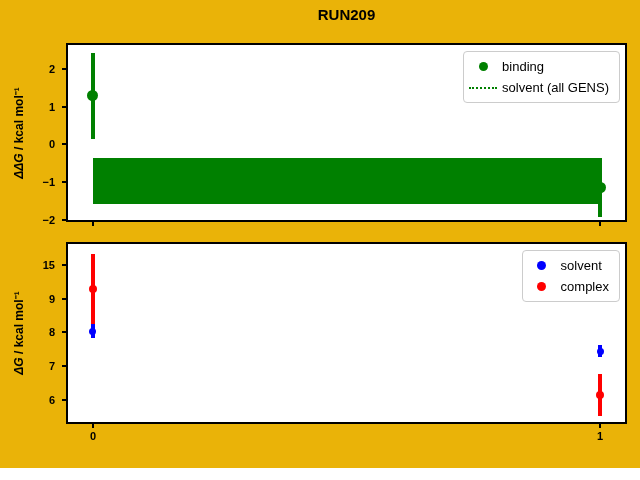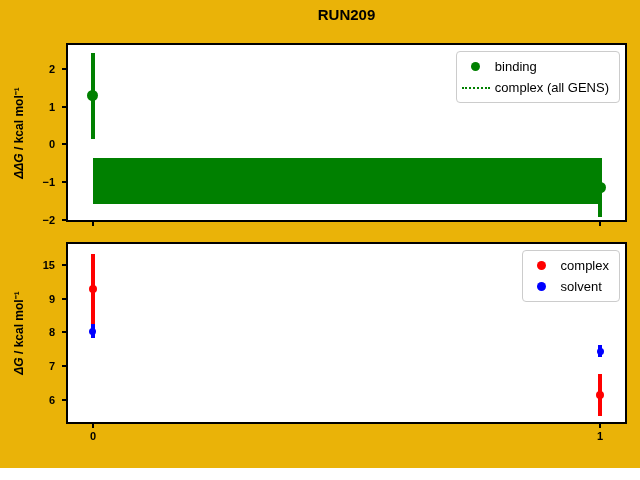--- a/index.html
+++ b/index.html
@@ -62,21 +62,21 @@
         <div class="lrow">
           <span class="lmarker">
             <span class="ldot" style="background: rgb(0, 128, 0);"></span>
           </span>
           <span class="ltext">binding</span>
         </div>
         <div class="lrow">
           <span class="lmarker">
             <span class="lline" style="border-top-color: rgb(0, 128, 0);"></span>
           </span>
-          <span class="ltext">complex (all GENS)</span>
+          <span class="ltext">solvent (all GENS)</span>
         </div>
       </div>
     </div>
 
   <div class="axes axes-bottom">
     <div class="ylabel-wrap"><span class="math">ΔG</span><span> / kcal mol⁻¹</span></div>
   <div class="ebar" style="left: 22.9955px; top: 80.0493px; width: 4px; height: 14.186px; background: rgb(0, 0, 255);"></div>
       <div class="ebar" style="left: 530.004px; top: 100.653px; width: 4px; height: 12.8349px; background: rgb(0, 0, 255);"></div>
       <div class="ebar" style="left: 22.9955px; top: 10.1328px; width: 4px; height: 70.2543px; background: rgb(255, 0, 0);"></div>
       <div class="ebar" style="left: 530.004px; top: 130.376px; width: 4px; height: 41.8824px; background: rgb(255, 0, 0);"></div>
@@ -94,26 +94,26 @@
       <div class="yticklab" style="top: 115.269px;">7</div>
       <div class="ytick" style="left: -6px; top: 155.046px;"></div>
       <div class="yticklab" style="top: 149.046px;">6</div>
       <div class="xtick" style="left: 23.9955px; top: 180px;"></div>
       <div class="xticklab" style="left: 12.9955px; top: 186px;">0</div>
       <div class="xtick" style="left: 531.004px; top: 180px;"></div>
       <div class="xticklab" style="left: 520.004px; top: 186px;">1</div>
       <div class="legend">
         <div class="lrow">
           <span class="lmarker">
+            <span class="ldot" style="background: rgb(0, 0, 255);"></span>
+          </span>
+          <span class="ltext">solvent</span>
+        </div>
+        <div class="lrow">
+          <span class="lmarker">
             <span class="ldot" style="background: rgb(255, 0, 0);"></span>
           </span>
           <span class="ltext">complex</span>
-        </div>
-        <div class="lrow">
-          <span class="lmarker">
-            <span class="ldot" style="background: rgb(0, 0, 255);"></span>
-          </span>
-          <span class="ltext">solvent</span>
         </div>
       </div>
     </div>
 
 </div>
 
 </body></html>

